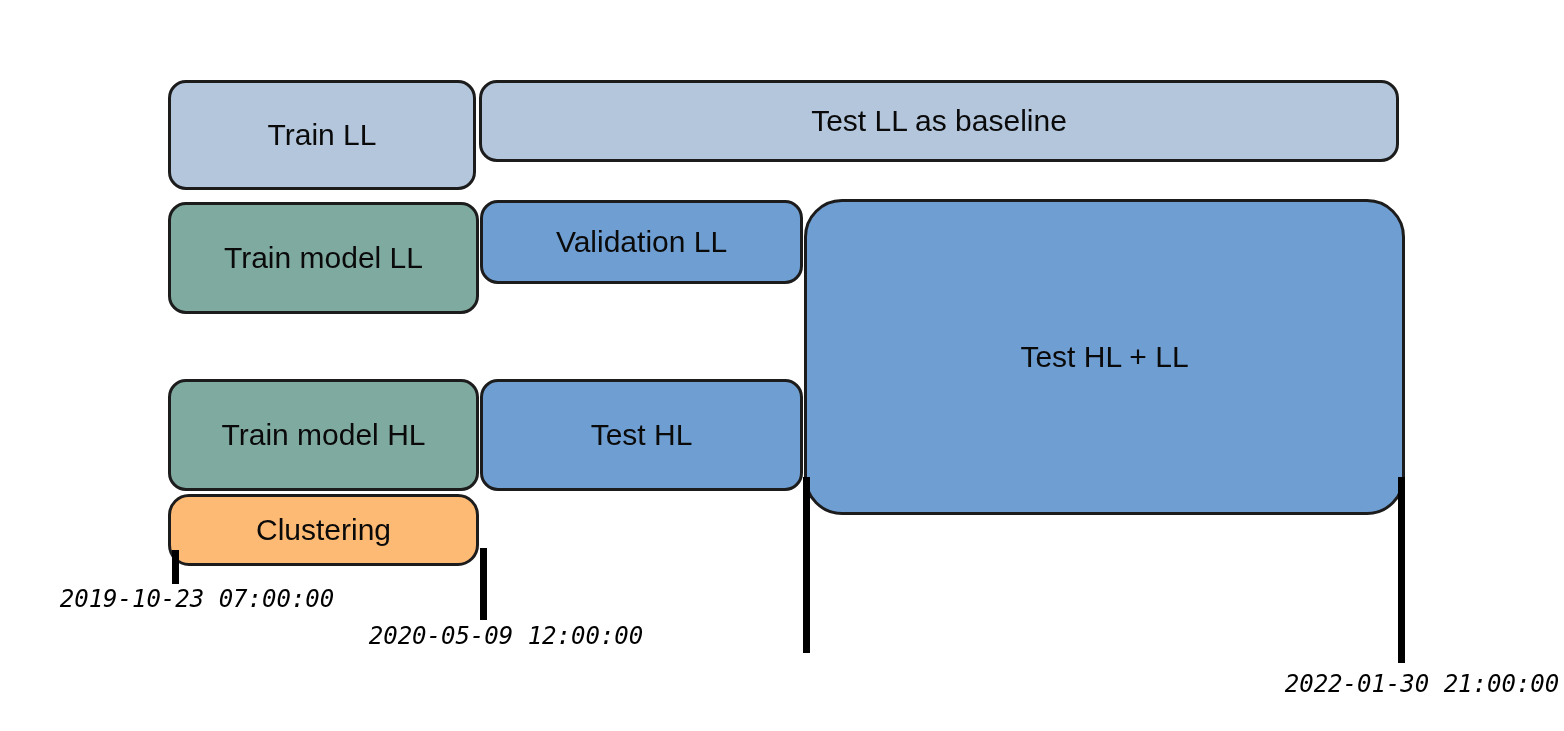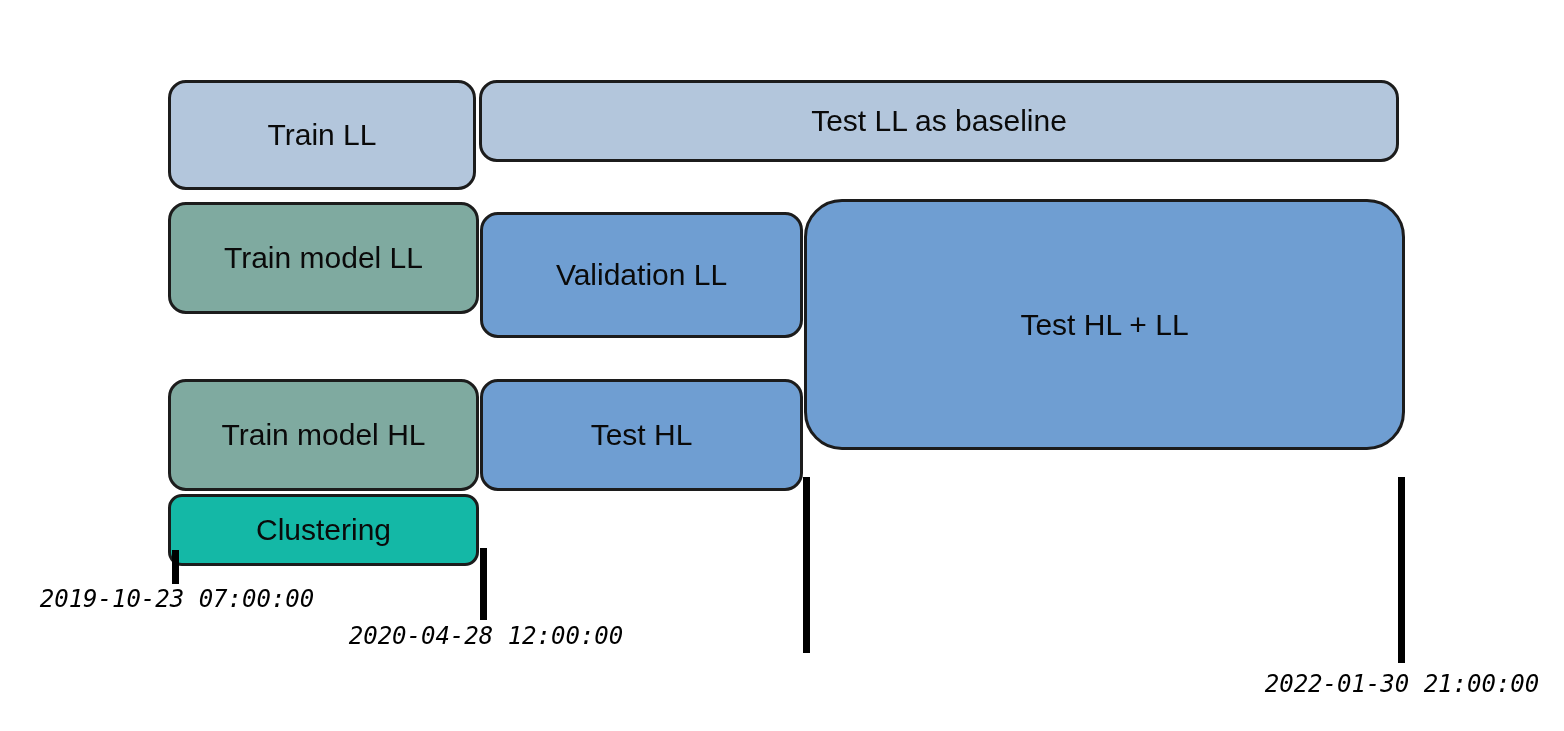--- a/index.html
+++ b/index.html
@@ -26,22 +26,22 @@
     color: #0a0a0a;
     white-space: pre;
     text-align: center;
     margin-top: 28px;
   }
   .task-box .it { }
   
   .b-train-ll        { left: 168px; top:  52px; width: 308px; height: 110px; border-radius: 18px; }
   .b-test-ll         { left: 479px; top:  52px; width: 920px; height: 82px; border-radius: 18px; }
   .b-train-model-ll  { left: 168px; top: 174px; width: 311px; height: 112px; border-radius: 18px; }
-  .b-validation-ll   { left: 480px; top: 184px; width: 323px; height: 126px; border-radius: 18px; text-align: right; }
-  .b-test-hl-ll      { left: 804px; top: 171px; width: 601px; height: 251px; border-radius: 38px; }
+  .b-validation-ll   { left: 480px; top: 172px; width: 323px; height: 84px; border-radius: 18px; text-align: right; }
+  .b-test-hl-ll      { left: 804px; top: 171px; width: 601px; height: 316px; border-radius: 38px; }
   .b-train-model-hl  { left: 168px; top: 351px; width: 311px; height: 112px; border-radius: 18px; }
   .b-train-hl        { left: 480px; top: 351px; width: 323px; height: 112px; border-radius: 18px; }
   .b-clustering      { left: 168px; top: 466px; width: 311px; height:  72px; border-radius: 14px; }
 
   .tick {
     position: absolute;
     width: 7px;
     background: #000000;
   }
   .t1 { left: 172px;  top: 550px; height: 34px; }
@@ -50,20 +50,21 @@
   .t4 { left: 1398px; top: 477px; height: 186px; }
 
   .tick-label {
     position: absolute;
     transform: translateX(-50%);
     font-family: "DejaVu Sans Mono", monospace;
     font-style: italic;
     font-size: 24px;
     color: #000000;
     white-space: pre;
+    margin-left: 20px;
   }
   .tl1 { left: 177px;  top: 585px; }
   .tl2 { left: 486px;  top: 622px; }
   .tl3 { left: 808px;  top: 659px; }
   .tl4 { left: 1402px; top: 670px; }
 </style>
 </head>
 <body>
 
 <div id="canvas">
@@ -85,26 +86,26 @@
     <span>Test HL + LL</span><span class="it"></span><span></span>
   </div>
 
   <div class="task-box b-train-model-hl" style="background-color: rgb(127, 170, 160);">
     <span>Train </span><span class="it">model</span><span> HL</span>
   </div>
   <div class="task-box b-train-hl" style="background-color: rgb(111, 158, 210);">
     <span>Test HL</span><span class="it"></span><span></span>
   </div>
 
-  <div class="task-box b-clustering" style="background-color: #14b8a6;">
+  <div class="task-box b-clustering" style="background-color: #fdba74; border-radius: 21px;">
     <span>Clustering</span><span class="it"></span><span></span>
   </div>
 
   <div class="tick t1"></div>
   <div class="tick t2"></div>
   <div class="tick t3"></div>
   <div class="tick t4"></div>
 
   <div class="tick-label tl1">2019-10-23 07:00:00</div>
-  <div class="tick-label tl2">2020-04-28 12:00:00</div>
+  <div class="tick-label tl2">2020-05-09 12:00:00</div>
   <div class="tick-label tl4">2022-01-30 21:00:00</div>
 
 </div>
 
 </body></html>

